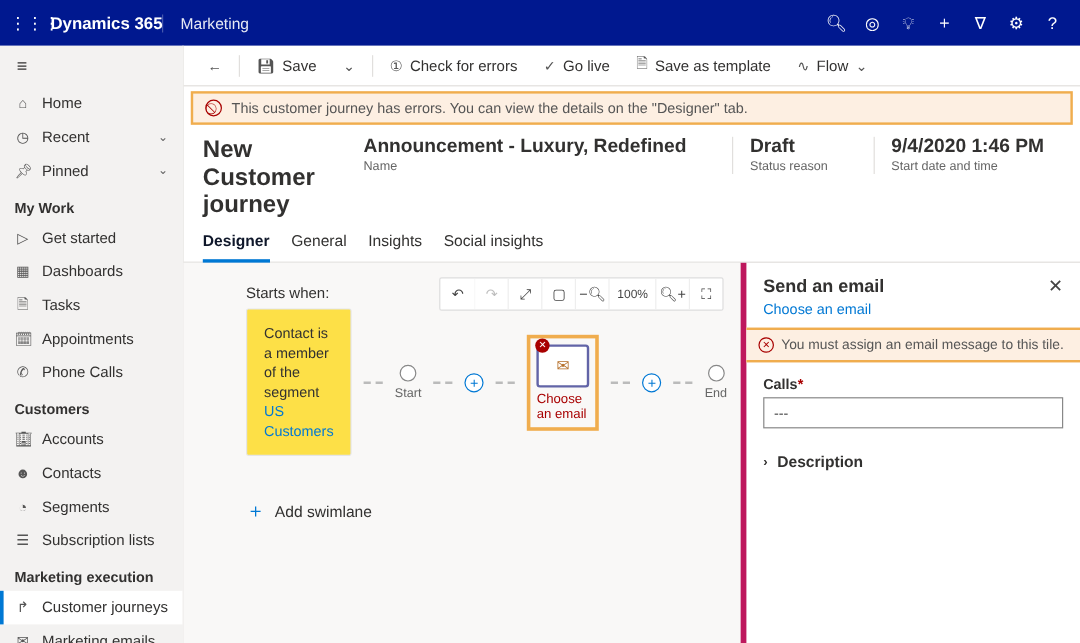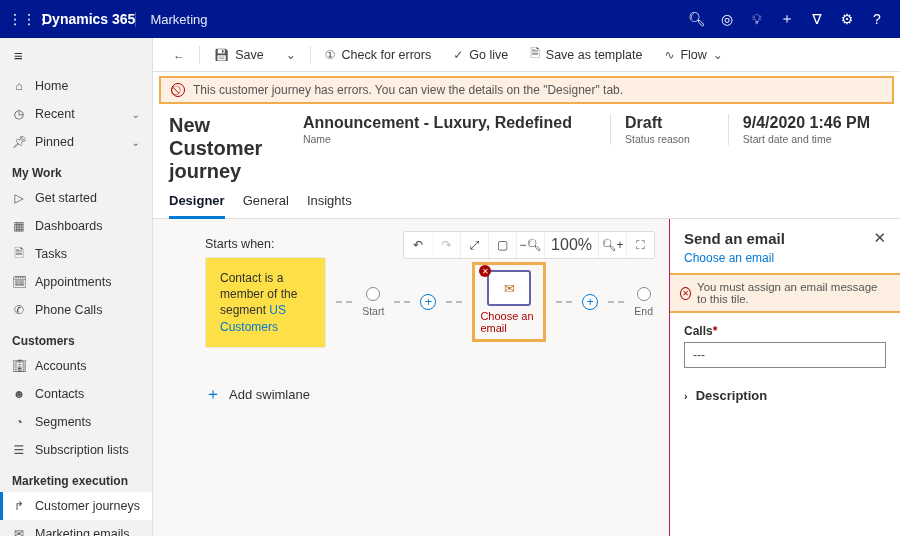--- a/index.html
+++ b/index.html
@@ -41,41 +41,41 @@
 .hfield .lbl { font-size: 10.5px; color: #666; margin-top: 1px; }
 
 .tabs { display: flex; gap: 18px; padding: 10px 16px 0; border-bottom: 1px solid #e1dfdd; font-size: 13px; }
 .tabs .tab { padding-bottom: 8px; cursor: pointer; }
 .tabs .tab.act { font-weight: 600; border-bottom: 3px solid #0078d4; margin-bottom: -1px; color: #0f172a; }
 
 .workarea { flex: 1; display: flex; min-height: 0; }
 .canvas-wrap { flex: 1; background: #f9f8f7; padding: 18px 16px; position: relative; overflow: hidden; }
 .ctoolbar { position: absolute; top: 12px; right: 14px; display: flex; gap: 0; background: #fff; border: 1px solid #ddd; border-radius: 2px; }
 .ctoolbar .cbtn { width: 28px; height: 26px; display: flex; align-items: center; justify-content: center; font-size: 12px; cursor: pointer; color: #444; }
-.ctoolbar .cbtn.wide { width: auto; padding: 0 6px; font-size: 16px; }
+.ctoolbar .cbtn.wide { width: auto; padding: 0 6px; font-size: 10px; }
 .ctoolbar .cbtn + .cbtn { border-left: 1px solid #eee; }
 
 .swhdr { font-size: 12.5px; margin-bottom: 6px; margin-left: 36px; }
 .swim { display: flex; align-items: center; gap: 10px; margin-left: 36px; }
 .segbox { background: #fde047; border: 1px solid #e5e5e5; border-radius: 2px; padding: 12px 14px; width: 160px; font-size: 12px; line-height: 1.35; }
 .segbox a { color: #0078d4; text-decoration: none; }
 .node { display: flex; flex-direction: column; align-items: center; gap: 4px; font-size: 10.5px; color: #666; }
 .node .dot { width: 14px; height: 14px; border: 1.5px solid #888; border-radius: 50%; background: #fff; }
 .node .plus { width: 16px; height: 16px; border: 1.5px solid #0078d4; border-radius: 50%; color: #0078d4; display: flex; align-items: center; justify-content: center; font-size: 12px; background: #fff; }
 .conn { flex: 0 0 16px; height: 0; border-top: 2px dashed #bbb; }
 .conn.solid { border-top: 2px dashed #bbb; }
 .tilewrap { border: 3px solid #f0ad4e; padding: 5px; display: flex; flex-direction: column; align-items: center; gap: 4px; position: relative; }
 .tile { width: 44px; height: 36px; border: 2px solid #6264a7; border-radius: 3px; background: #fff; display: flex; align-items: center; justify-content: center; color: #b56f29; cursor: pointer; }
 .tilewrap .badge { position: absolute; top: 0px; left: 4px; width: 12px; height: 12px; background: #a80000; color: #fff; border-radius: 50%; font-size: 8px; display: flex; align-items: center; justify-content: center; }
 .tilewrap .tlabel { color: #a80000; font-size: 11px; }
 .addsw { margin: 36px 0 0 36px; display: flex; align-items: center; gap: 8px; font-size: 13px; cursor: pointer; }
 .addsw .pl { color: #0078d4; font-size: 16px; }
 
 
-.rpanel { width: 231px; border-left: 1px solid #be185d; display: flex; flex-direction: column; }
+.rpanel { width: 283px; border-left: 5px solid #be185d; display: flex; flex-direction: column; }
 .rhead { padding: 10px 14px 4px; display: flex; align-items: center; }
 .rhead h3 { font-size: 15px; font-weight: 600; flex: 1; }
 .rhead .x { font-size: 15px; cursor: pointer; color: #444; }
 .rlink { padding: 0 14px 8px; color: #0078d4; font-size: 12px; cursor: pointer; }
 .rerr { margin: 0 0 10px 0; border: 2px solid #f0ad4e; border-left: none; border-right: none; background: #fdefe2; padding: 6px 10px; font-size: 11.5px; color: #555; display: flex; align-items: center; gap: 6px; }
 .rerr .ericon { width:13px; height:13px; border:1.5px solid #a80000; border-radius:50%; display:flex;align-items:center;justify-content:center;font-size:8px;color:#a80000; }
 .rfield { padding: 0 14px 12px; }
 .rfield label { font-size: 12px; font-weight: 600; }
 .rfield label .req { color: #a80000; }
 .rfield .inp { margin-top: 4px; border: 1px solid #888; height: 26px; display: flex; align-items: center; padding: 0 8px; font-size: 12px; color: #444; background: #fff; }
@@ -221,20 +221,21 @@
       <div class="hfield">
           <div class="val">9/4/2020 1:46 PM</div>
           <div class="lbl">Start date and time</div>
         </div>
     </div>
 
     <div class="tabs">
       <div class="tab act">Designer</div>
       <div class="tab">General</div>
       <div class="tab">Insights</div>
+      <div class="tab">Social insights</div>
     </div>
 
     <div class="workarea">
       <div class="canvas-wrap">
         <div class="ctoolbar">
           <div class="cbtn">↶</div>
           <div class="cbtn" style="opacity:.35">↷</div>
           <div class="cbtn">⤢</div>
           <div class="cbtn">▢</div>
           <div class="cbtn">−🔍︎</div>

